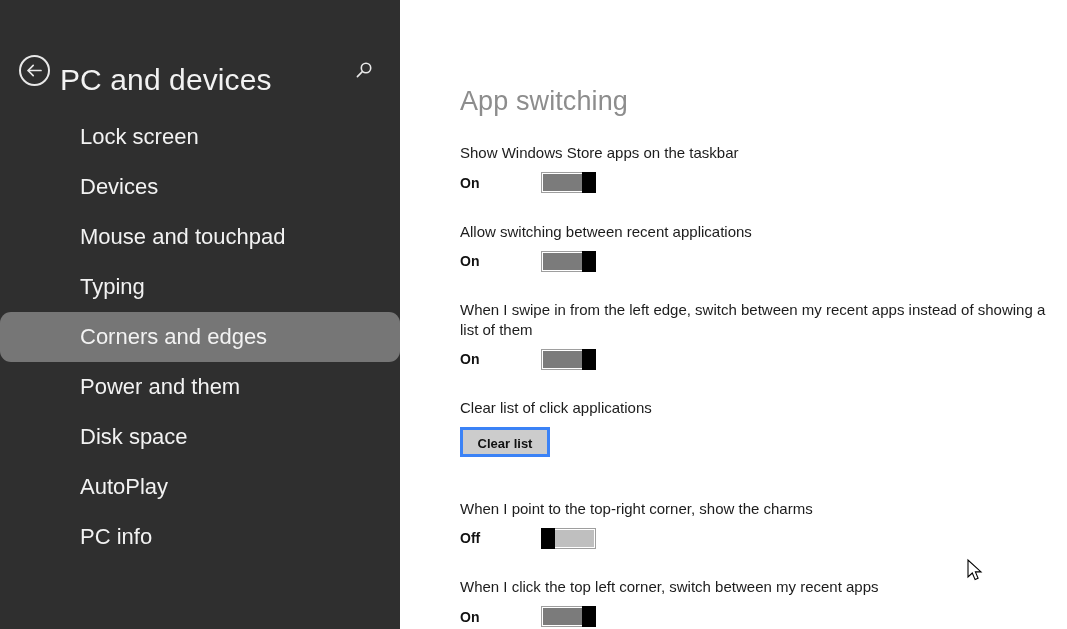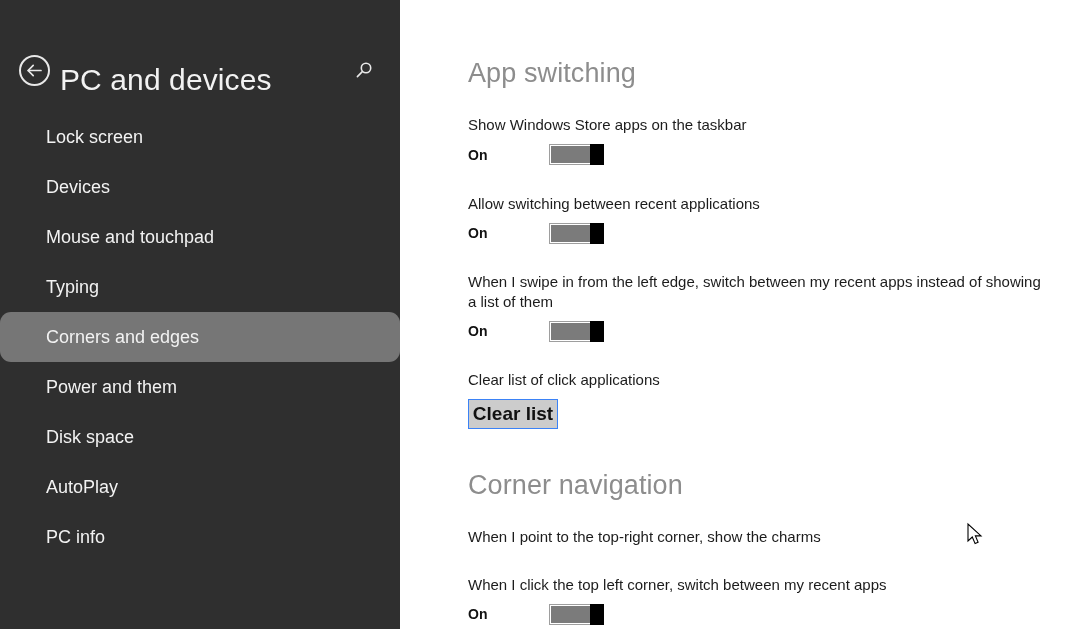--- a/index.html
+++ b/index.html
@@ -76,40 +76,41 @@
   }
 
   .nav-list {
     list-style: none;
     margin: 0;
     padding: 0;
   }
   .nav-item {
     height: 50px;
     line-height: 50px;
-    padding-left: 46px;
-    font-size: 18px;
+    padding-left: 80px;
+    font-size: 22px;
     font-weight: 400;
     color: #f2f2f2;
     cursor: pointer;
     white-space: nowrap;
     box-sizing: border-box;
   }
   .nav-item.selected {
     background: #767676;
     border-radius: 11px;
   }
 
   
   .content {
     flex: 1 1 auto;
     position: relative;
     background: #ffffff;
-    padding: 8px;
+    padding: 0;
     overflow: hidden;
+    margin-top: 36px;
   }
   .content-inner {
     padding-left: 60px;
     padding-right: 12px;
     padding-top: 51px;
   }
   .section + .section {
     margin-top: 42px;
   }
   .section-heading {
@@ -187,24 +188,24 @@
     height: 21px;
     background: #000000;
   }
   .toggle.on .thumb { right: 0; }
   .toggle.off .thumb { left: 0; }
 
   
   .action-button {
     display: inline-block;
     background: #cccccc;
-    border: 1px solid #3b82f6;
+    border: 3px solid #3b82f6;
     color: #111111;
     font-family: "Liberation Sans", sans-serif;
-    font-size: 19px;
+    font-size: 13px;
     font-weight: bold;
     padding: 0;
     width: 90px;
     height: 30px;
     line-height: 28px;
     text-align: center;
     cursor: pointer;
     box-sizing: border-box;
   }
 
@@ -305,24 +306,31 @@
 
         <div class="setting">
           <div class="setting-label">Clear list of click applications</div>
           <div class="setting-row" style="height:30px;">
             <button class="action-button">Clear list</button>
           </div>
         </div>
       </div>
 
       <div class="section">
-        <div class="section-heading">Corner navigation</div>
 
         <div class="setting">
           <div class="setting-label">When I point to the top-right corner, show the charms</div>
+          <div class="setting-row">
+            <span class="state-text">Off</span>
+            <span class="toggle off">
+              <span class="track"></span>
+              <span class="track-outline"></span>
+              <span class="thumb"></span>
+            </span>
+          </div>
         </div>
 
         <div class="setting">
           <div class="setting-label">When I click the top left corner, switch between my recent apps</div>
           <div class="setting-row">
             <span class="state-text">On</span>
             <span class="toggle on">
               <span class="track"></span>
               <span class="track-outline"></span>
               <span class="thumb"></span>

